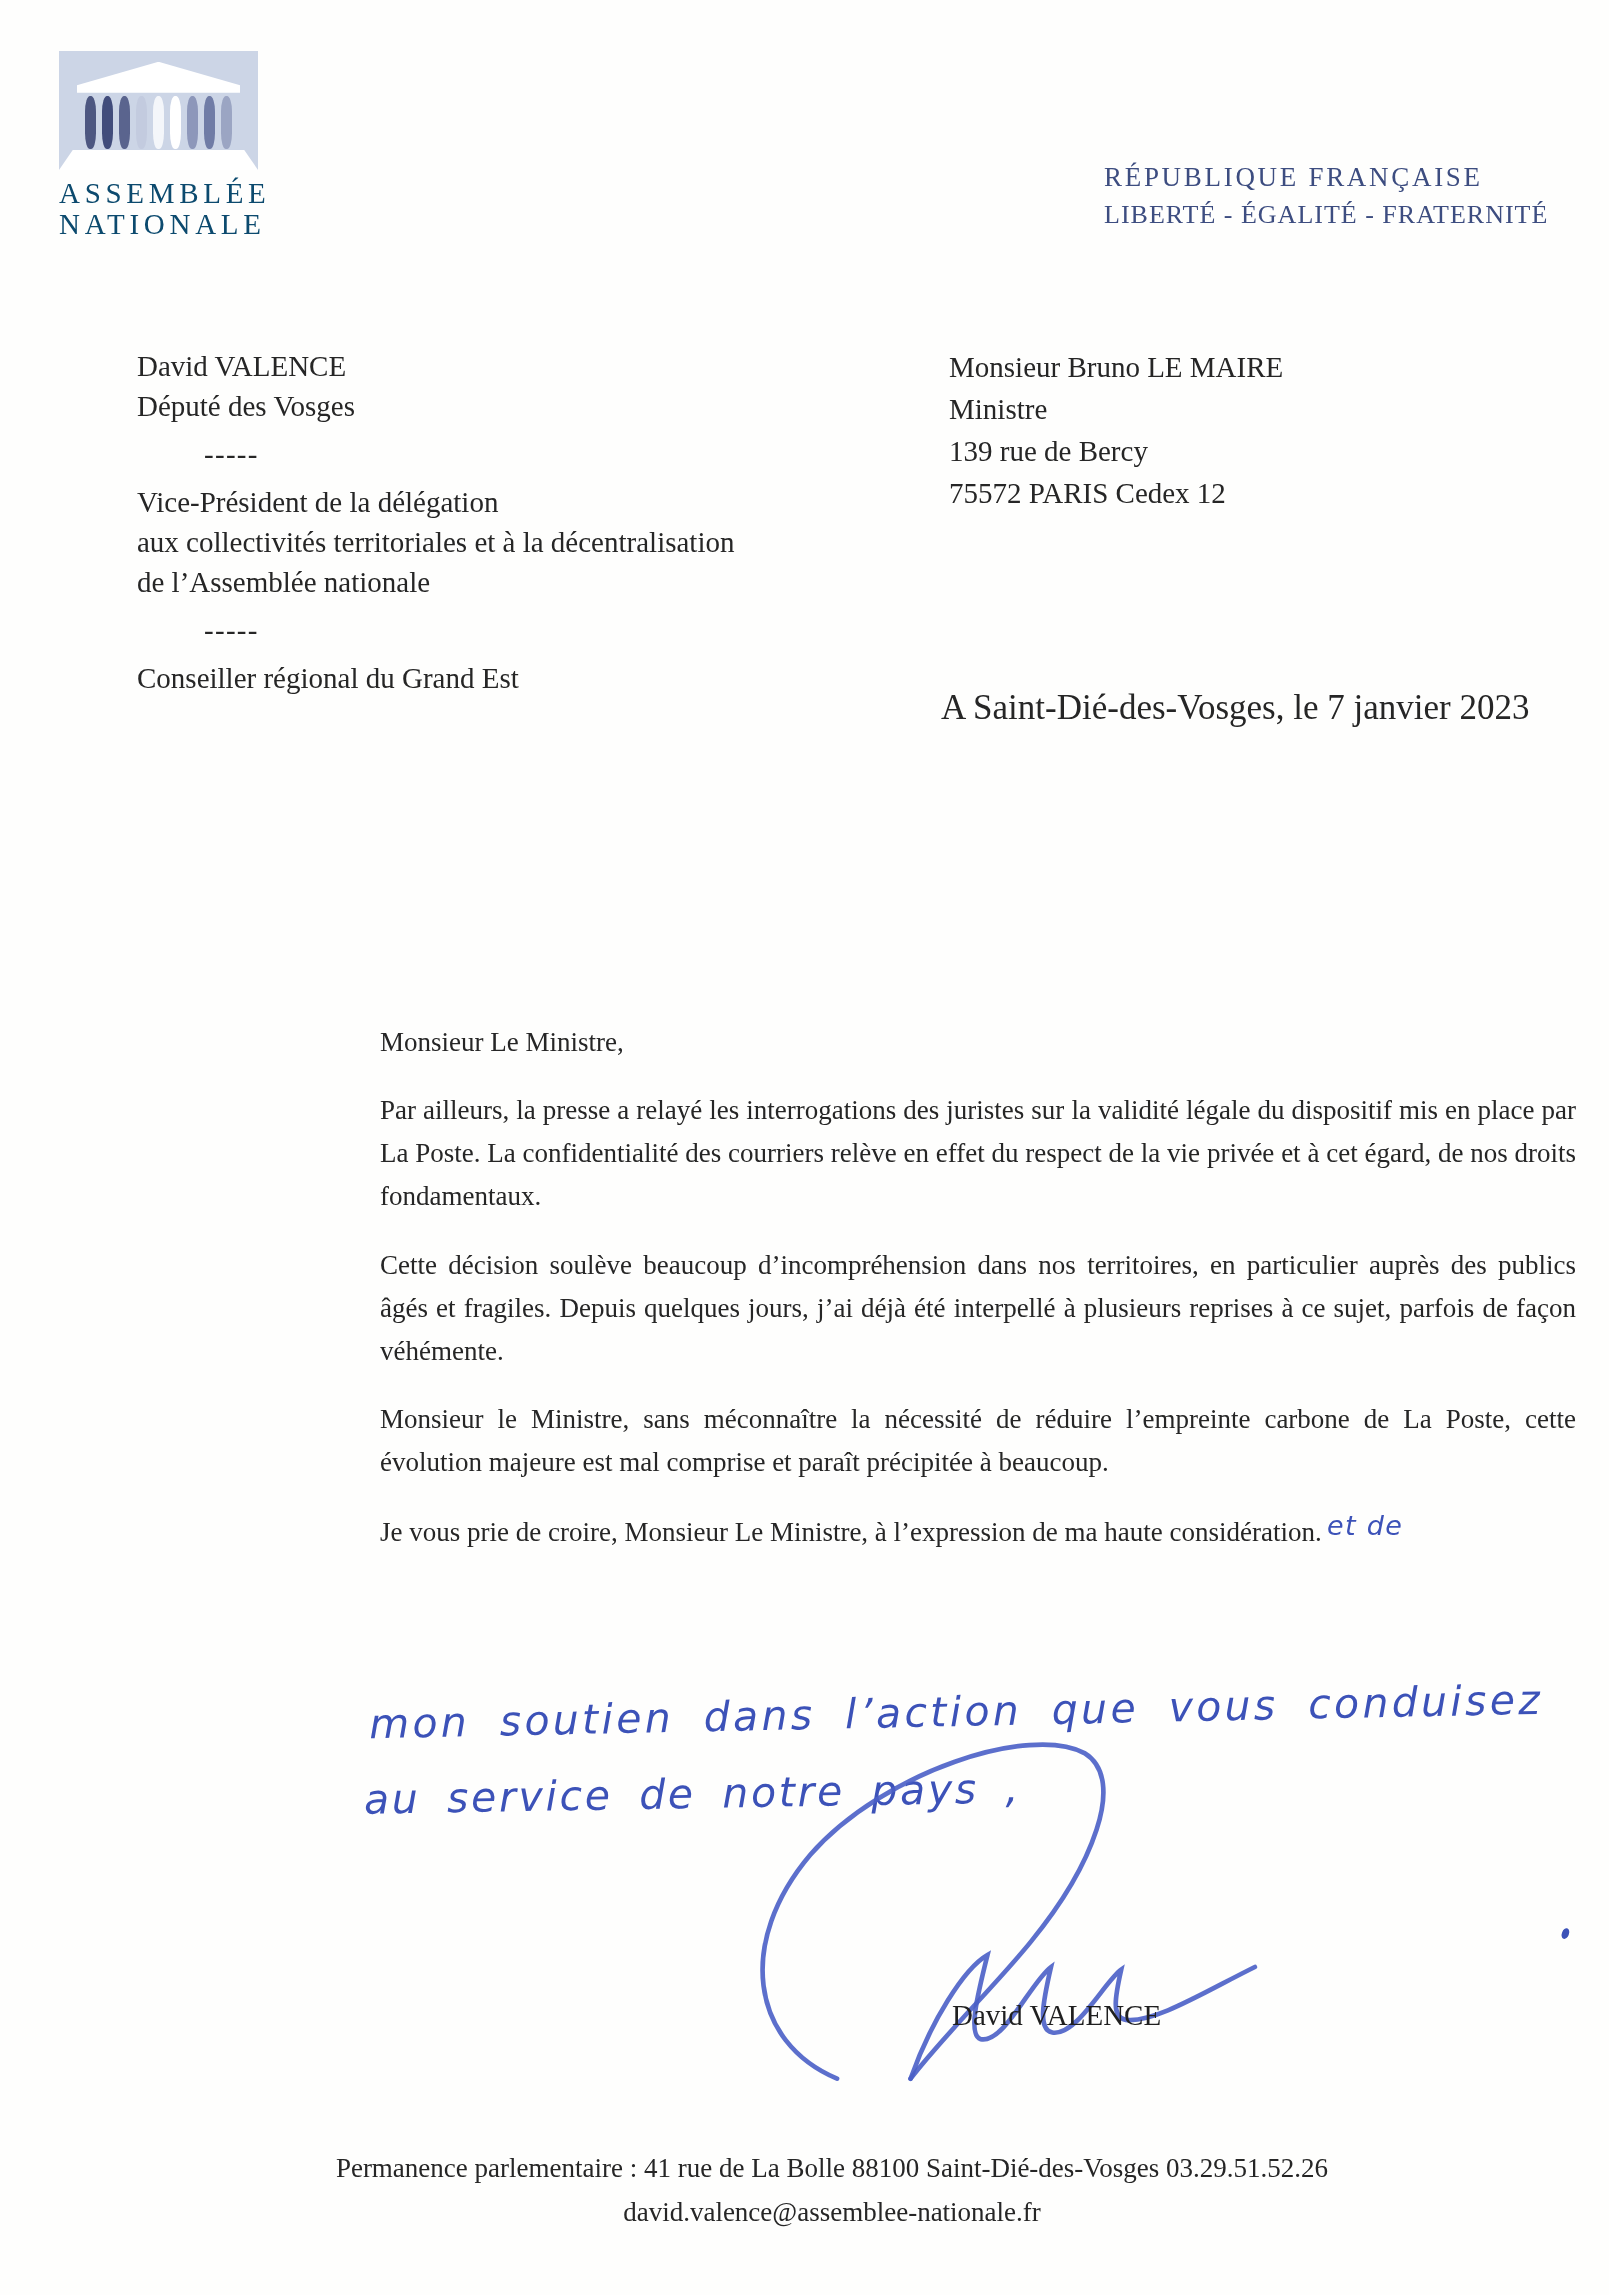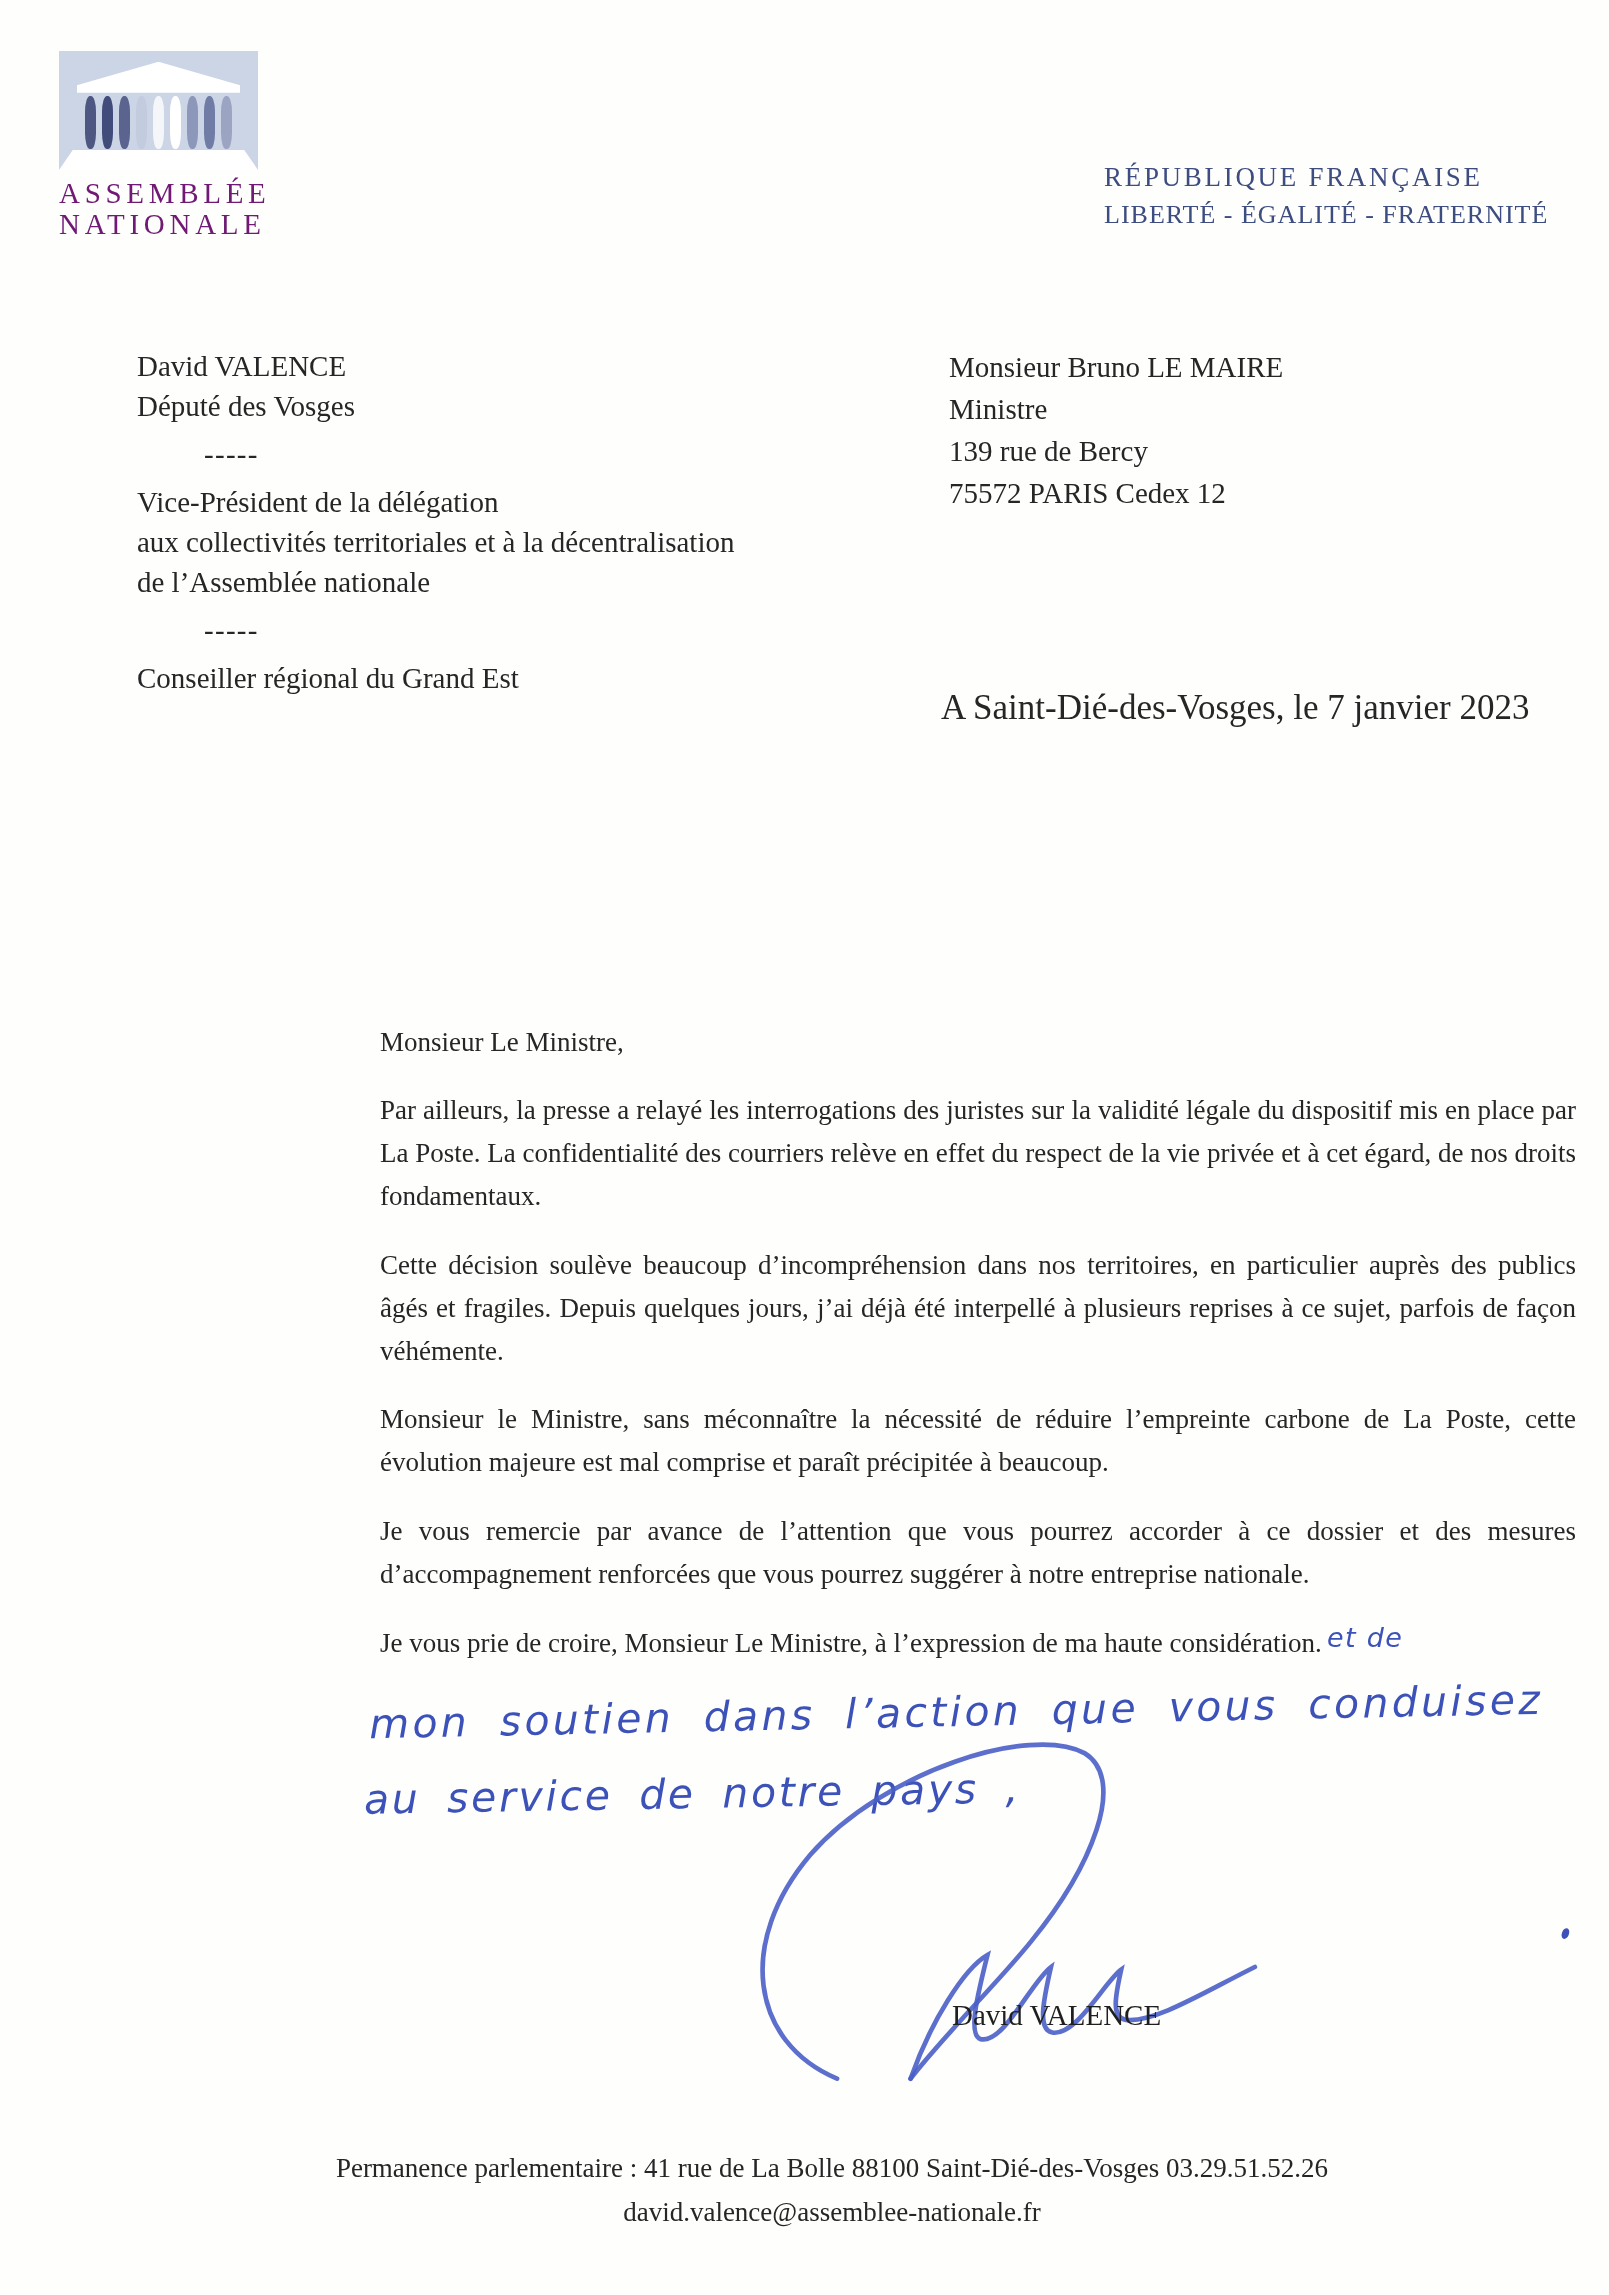--- a/index.html
+++ b/index.html
@@ -25,21 +25,21 @@
   .logo-columns i:nth-child(2){background:#414c7b;}
   .logo-columns i:nth-child(3){background:#5a648e;}
   .logo-columns i:nth-child(4){background:#c3cbdf;}
   .logo-columns i:nth-child(5){background:#f4f6fa;}
   .logo-columns i:nth-child(6){background:#ffffff;}
   .logo-columns i:nth-child(7){background:#8d97ba;}
   .logo-columns i:nth-child(8){background:#707ca6;}
   .logo-columns i:nth-child(9){background:#9ba5c3;}
   .logo-base { position:absolute; bottom:0; left:0; width:100%; height:17%; background:#ffffff;
                clip-path:polygon(7% 0,93% 0,100% 100%,0 100%); }
-  .logo-wordmark { margin-top:8px; color:#701a75; font-size:29px; line-height:31px; letter-spacing:4.7px; }
+  .logo-wordmark { margin-top:8px; color:#0c4a6e; font-size:29px; line-height:31px; letter-spacing:4.7px; }
 
   
   .republic { position:absolute; left:1104px; top:162px; color:#3d4d80; }
   .republic-title { font-size:27px; letter-spacing:2.7px; }
   .republic-motto { font-size:26px; letter-spacing:1px; margin-top:6.7px; }
 
   
   .sender { position:absolute; left:137px; top:346px; font-size:29px; line-height:40px; }
   .sender .sep { padding-left:67px; letter-spacing:1.3px; }
   .sender .gap { margin-top:8px; }
@@ -121,21 +121,20 @@
     <div>75572 PARIS Cedex 12</div>
   </div>
 
   <div class="dateline">A Saint-Dié-des-Vosges, le 7 janvier 2023</div>
 
   <div class="body-block">
     <p class="salutation">Monsieur Le Ministre,</p>
     <p>Par ailleurs, la presse a relayé les interrogations des juristes sur la validité légale du dispositif mis en place par La Poste. La confidentialité des courriers relève en effet du respect de la vie privée et à cet égard, de nos droits fondamentaux.</p>
     <p>Cette décision soulève beaucoup d’incompréhension dans nos territoires, en particulier auprès des publics âgés et fragiles. Depuis quelques jours, j’ai déjà été interpellé à plusieurs reprises à ce sujet, parfois de façon véhémente.</p>
     <p>Monsieur le Ministre, sans méconnaître la nécessité de réduire l’empreinte carbone de La Poste, cette évolution majeure est mal comprise et paraît précipitée à beaucoup.</p>
-    <p>Je vous remercie par avance de l’attention que vous pourrez accorder à ce dossier et des mesures d’accompagnement renforcées que vous pourrez suggérer à notre entreprise nationale.</p>
     <p><span>Je vous prie de croire, Monsieur Le Ministre, à l’expression de ma haute considération.</span><span class="hand hand-inline">et de</span></p>
   </div>
 
   <div class="hand hand-line1">mon soutien dans l’action que vous conduisez</div>
   <div class="hand hand-line2">au service de notre pays ,</div>
   <div class="ink-dot"></div>
 
   <svg class="signature-svg" viewBox="0 0 860 540" aria-hidden="true">
     <path d="M 190 535 C 60 480 40 330 150 200 C 260 75 480 5 560 48 C 625 88 570 220 480 330 C 430 392 350 470 300 535" fill="none" stroke="#4a5fc6" stroke-width="7" stroke-linecap="round" opacity="0.9"></path>
     <path d="M 300 535 C 330 450 380 370 415 350 C 400 410 385 470 405 476 C 440 483 480 390 510 368 C 498 420 490 462 512 466 C 548 472 590 390 615 372 C 606 412 600 444 622 447 C 665 452 740 405 815 368" fill="none" stroke="#4a5fc6" stroke-width="7" stroke-linecap="round" opacity="0.9"></path>

